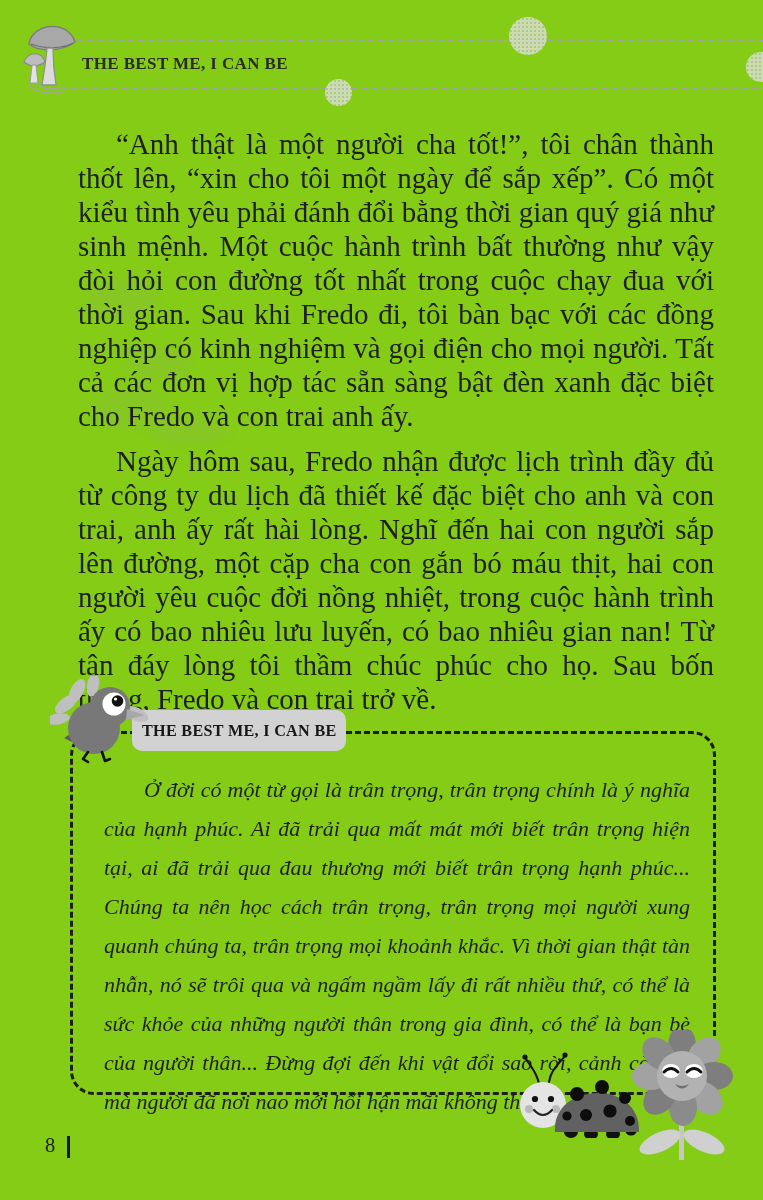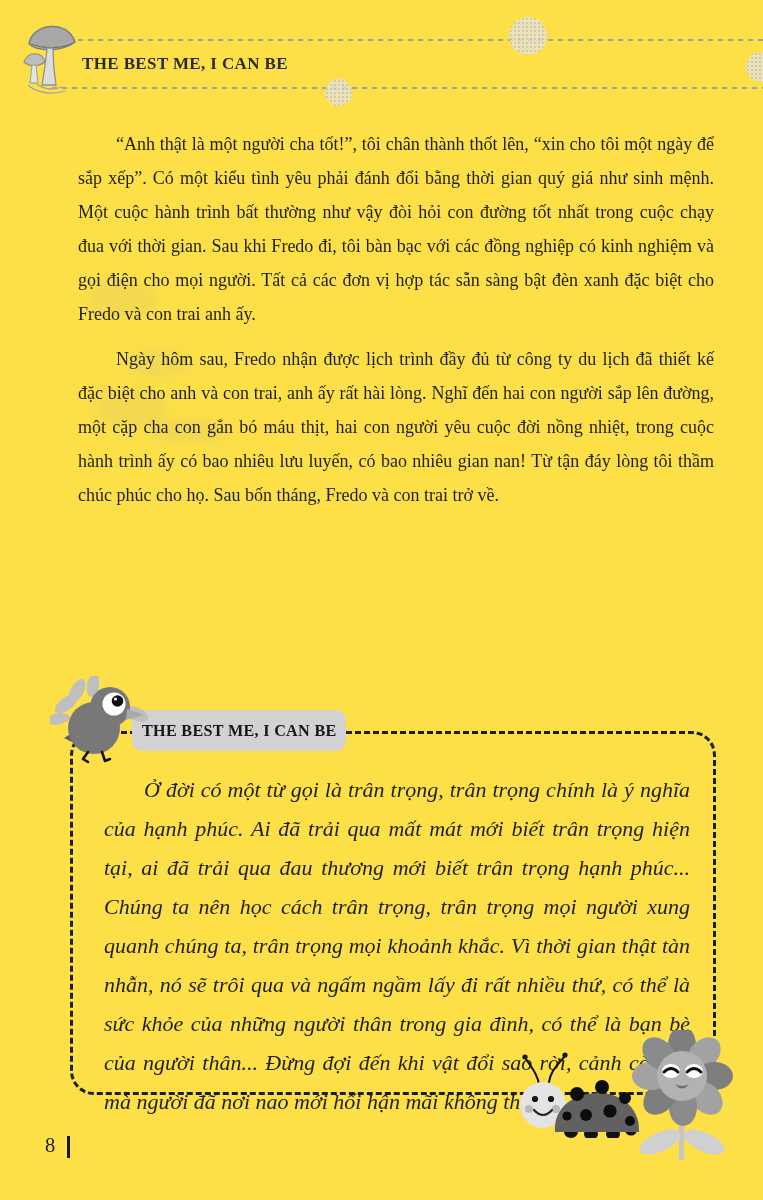--- a/index.html
+++ b/index.html
@@ -1,20 +1,20 @@
 <!DOCTYPE html>
 <html lang="vi"><head>
 <meta charset="utf-8">
 <style>
   html,body { margin:0; padding:0; background:#e8e8e8; }
   .page {
     position:relative;
     width:763px; height:1200px;
     margin:0 auto;
-    background:#fde047;
+    background:#84cc16;
     overflow:hidden;
     font-family:"Liberation Serif", serif;
     color:#1f1f1f;
   }
 
   
   .rule {
     position:absolute; height:2px;
     background-image:repeating-linear-gradient(to right,#a2a2a2 0 5px,transparent 5px 10px);
   }
@@ -39,21 +39,21 @@
   .stipple.s3 { left:746px; top:52px; width:30px; height:30px; }
 
   .smudge {
     position:absolute; background:#9f9f9f; opacity:.10;
     filter:blur(4px); border-radius:45%;
   }
 
   
   .body-text {
     position:absolute; left:78px; top:127px; width:636px;
-    font-size:18px; line-height:34px; text-align:justify;
+    font-size:29px; line-height:34px; text-align:justify;
   }
   .body-text p { margin:0 0 11px 0; text-indent:38px; }
 
   
   .callout-box {
     position:absolute; left:70px; top:731px; width:646px; height:364px;
     border:3px dashed #1d1d1d; border-radius:24px;
     box-sizing:border-box; background:transparent; z-index:1;
   }
   .callout-badge {

